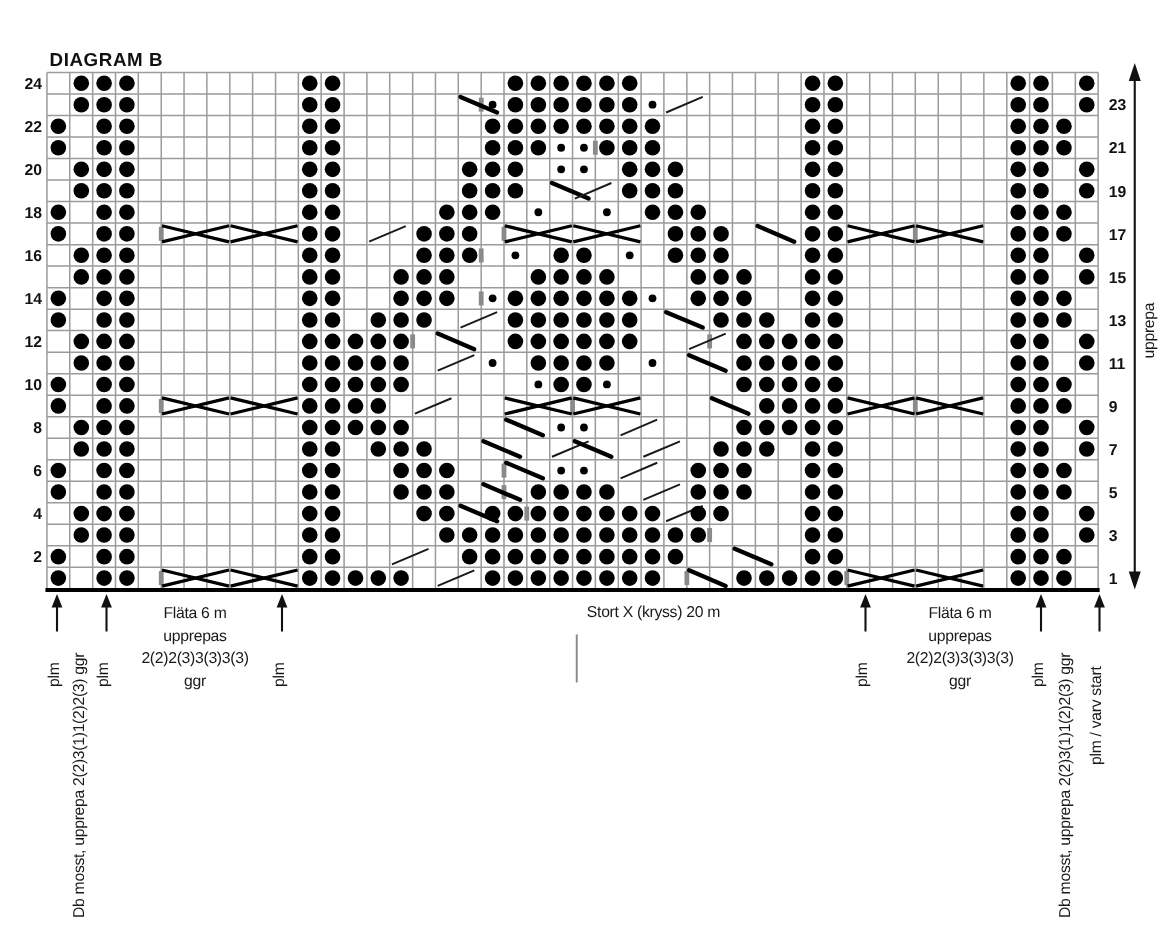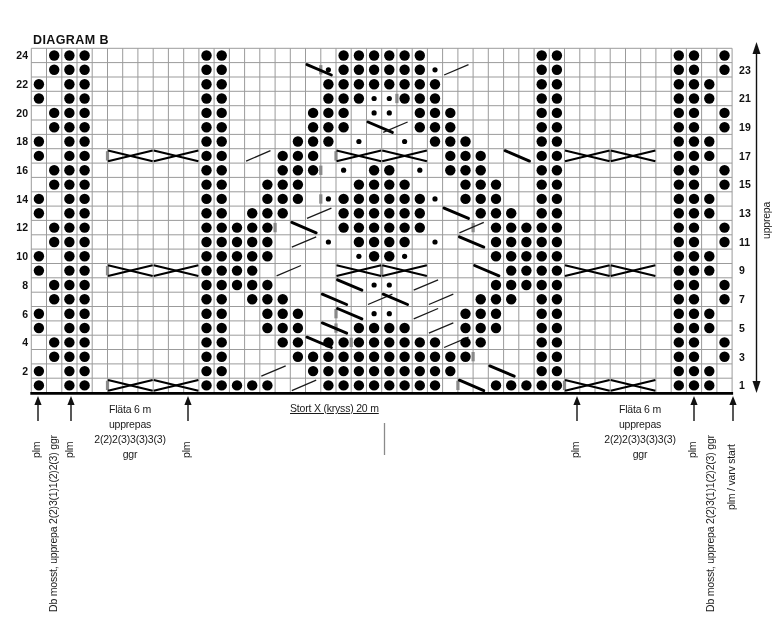--- a/index.html
+++ b/index.html
@@ -9,22 +9,22 @@
   .title{position:absolute;left:33px;top:17px;font-size:12.5px;font-weight:bold;
          letter-spacing:0.4px;color:#111;margin-top:16px;}
   .vtext{position:absolute;writing-mode:vertical-rl;transform:rotate(180deg);
          font-size:10.5px;letter-spacing:-0.2px;color:#1a1a1a;white-space:nowrap;}
   .plm-label{width:16px;height:36px;}
   .moss-label{width:16px;height:214px;}
   .varv-label{width:16px;height:98px;}
   .upprepa-label{width:17px;height:206px;text-align:center;}
   .annot-block{position:absolute;width:160px;text-align:center;font-size:10.5px;
                line-height:15px;letter-spacing:-0.2px;color:#1a1a1a;}
-  .annot-line{position:absolute;width:190px;text-align:left;font-size:10.5px;
-              letter-spacing:-0.2px;color:#1a1a1a;text-decoration:underline;}
+  .annot-line{position:absolute;width:190px;text-align:right;font-size:10.5px;
+              letter-spacing:-0.2px;color:#1a1a1a;}
 </style>
 </head>
 <body>
 
 <div id="stage">
 
   <svg id="chart-svg" width="779" height="634" viewBox="0 0 779 634">
     <g id="g-grid">
         <path d="M31.3 48.3V392.6M46.5 48.3V392.6M61.8 48.3V392.6M77.0 48.3V392.6M92.2 48.3V392.6M107.5 48.3V392.6M122.7 48.3V392.6M137.9 48.3V392.6M153.2 48.3V392.6M168.4 48.3V392.6M183.7 48.3V392.6M198.9 48.3V392.6M214.1 48.3V392.6M229.4 48.3V392.6M244.6 48.3V392.6M259.8 48.3V392.6M275.1 48.3V392.6M290.3 48.3V392.6M305.5 48.3V392.6M320.8 48.3V392.6M336.0 48.3V392.6M351.2 48.3V392.6M366.5 48.3V392.6M381.7 48.3V392.6M396.9 48.3V392.6M412.2 48.3V392.6M427.4 48.3V392.6M442.6 48.3V392.6M457.9 48.3V392.6M473.1 48.3V392.6M488.3 48.3V392.6M503.6 48.3V392.6M518.8 48.3V392.6M534.1 48.3V392.6M549.3 48.3V392.6M564.5 48.3V392.6M579.8 48.3V392.6M595.0 48.3V392.6M610.2 48.3V392.6M625.5 48.3V392.6M640.7 48.3V392.6M655.9 48.3V392.6M671.2 48.3V392.6M686.4 48.3V392.6M701.6 48.3V392.6M716.9 48.3V392.6M732.1 48.3V392.6M31.3 48.3H732.1M31.3 62.6H732.1M31.3 77.0H732.1M31.3 91.3H732.1M31.3 105.7H732.1M31.3 120.0H732.1M31.3 134.4H732.1M31.3 148.7H732.1M31.3 163.1H732.1M31.3 177.4H732.1M31.3 191.8H732.1M31.3 206.1H732.1M31.3 220.4H732.1M31.3 234.8H732.1M31.3 249.1H732.1M31.3 263.5H732.1M31.3 277.8H732.1M31.3 292.2H732.1M31.3 306.5H732.1M31.3 320.9H732.1M31.3 335.2H732.1M31.3 349.5H732.1M31.3 363.9H732.1M31.3 378.2H732.1M31.3 392.6H732.1" stroke="#9b9b9b" stroke-width="1" fill="none"></path>
       </g>

